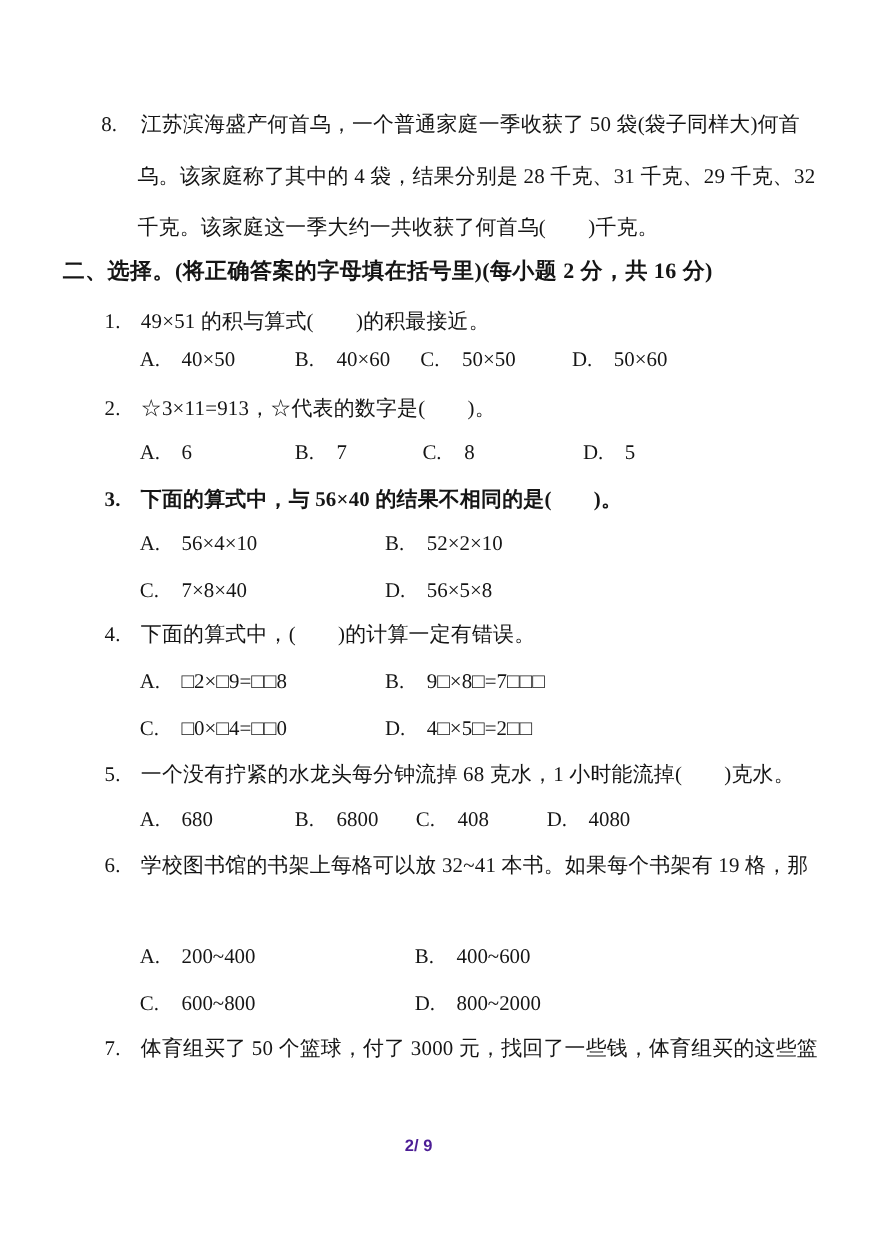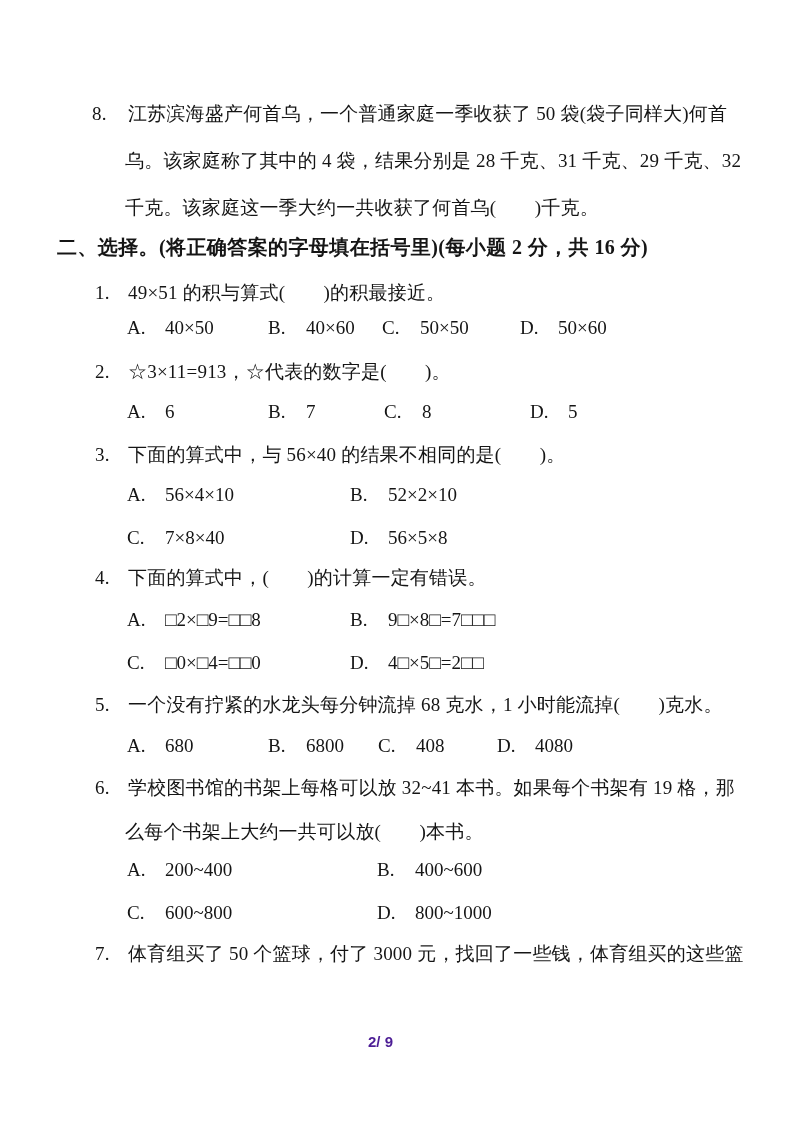--- a/index.html
+++ b/index.html
@@ -66,42 +66,41 @@
   <div class="opt" style="left:268px; top:314px;"><span class="ol">B.</span><span>40×60</span></div>
   <div class="opt" style="left:382px; top:314px;"><span class="ol">C.</span><span>50×50</span></div>
   <div class="opt" style="left:520px; top:314px;"><span class="ol">D.</span><span>50×60</span></div>
 
   <div class="line" style="left:95px; top:358px;"><span class="qnum n1">2.</span><span>☆3×11=913，☆代表的数字是(　　)。</span></div>
   <div class="opt" style="left:127px; top:398px;"><span class="ol">A.</span><span>6</span></div>
   <div class="opt" style="left:268px; top:398px;"><span class="ol">B.</span><span>7</span></div>
   <div class="opt" style="left:384px; top:398px;"><span class="ol">C.</span><span>8</span></div>
   <div class="opt" style="left:530px; top:398px;"><span class="ol">D.</span><span>5</span></div>
 
-  <div class="line" style="left:95px; top:441px;"><span class="qnum n1">3.</span><span>下面的算式中，与 56×40 的结果不相同的是(　　)。</span></div>
+  <div class="line" style="left:95px; top:441px;font-weight:bold;"><span class="qnum n1">3.</span><span>下面的算式中，与 56×40 的结果不相同的是(　　)。</span></div>
   <div class="opt" style="left:127px; top:481px;"><span class="ol">A.</span><span>56×4×10</span></div>
   <div class="opt" style="left:350px; top:481px;"><span class="ol">B.</span><span>52×2×10</span></div>
   <div class="opt" style="left:127px; top:524px;"><span class="ol">C.</span><span>7×8×40</span></div>
   <div class="opt" style="left:350px; top:524px;"><span class="ol">D.</span><span>56×5×8</span></div>
 
   <div class="line" style="left:95px; top:564px;"><span class="qnum n1">4.</span><span>下面的算式中，(　　)的计算一定有错误。</span></div>
   <div class="opt" style="left:127px; top:606px;"><span class="ol">A.</span><span>□2×□9=□□8</span></div>
   <div class="opt" style="left:350px; top:606px;"><span class="ol">B.</span><span>9□×8□=7□□□</span></div>
   <div class="opt" style="left:127px; top:649px;"><span class="ol">C.</span><span>□0×□4=□□0</span></div>
   <div class="opt" style="left:350px; top:649px;"><span class="ol">D.</span><span>4□×5□=2□□</span></div>
 
   <div class="line" style="left:95px; top:691px;"><span class="qnum n1">5.</span><span>一个没有拧紧的水龙头每分钟流掉 68 克水，1 小时能流掉(　　)克水。</span></div>
   <div class="opt" style="left:127px; top:732px;"><span class="ol">A.</span><span>680</span></div>
   <div class="opt" style="left:268px; top:732px;"><span class="ol">B.</span><span>6800</span></div>
   <div class="opt" style="left:378px; top:732px;"><span class="ol">C.</span><span>408</span></div>
   <div class="opt" style="left:497px; top:732px;"><span class="ol">D.</span><span>4080</span></div>
 
   <div class="line" style="left:95px; top:774px;"><span class="qnum n1">6.</span><span>学校图书馆的书架上每格可以放 32~41 本书。如果每个书架有 19 格，那</span></div>
-  <div class="line" style="left:125px; top:818px;">么每个书架上大约一共可以放(　　)本书。</div>
   <div class="opt" style="left:127px; top:856px;"><span class="ol">A.</span><span>200~400</span></div>
   <div class="opt" style="left:377px; top:856px;"><span class="ol">B.</span><span>400~600</span></div>
   <div class="opt" style="left:127px; top:899px;"><span class="ol">C.</span><span>600~800</span></div>
-  <div class="opt" style="left:377px; top:899px;"><span class="ol">D.</span><span>800~1000</span></div>
+  <div class="opt" style="left:377px; top:899px;"><span class="ol">D.</span><span>800~2000</span></div>
 
   <div class="line" style="left:95px; top:940px;"><span class="qnum n1">7.</span><span>体育组买了 50 个篮球，付了 3000 元，找回了一些钱，体育组买的这些篮</span></div>
 
   <div class="footer">2/ 9</div>
 
 </div>
 
 </body></html>

